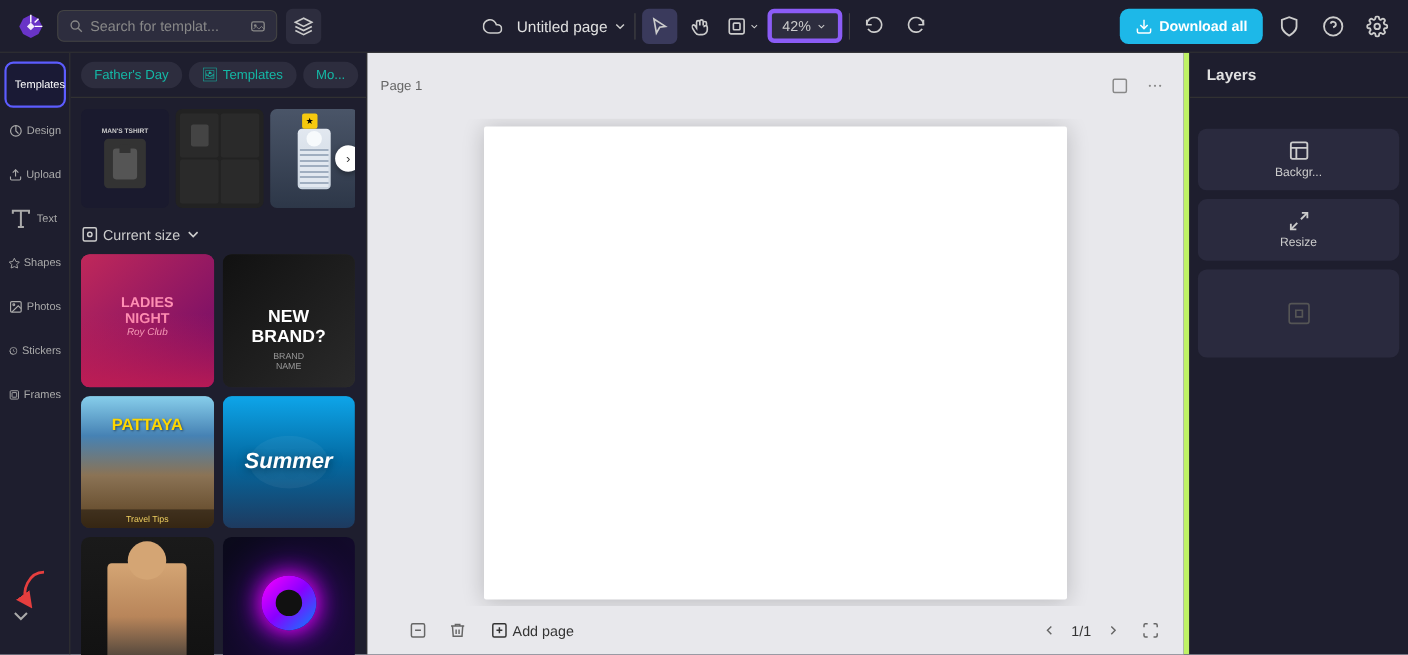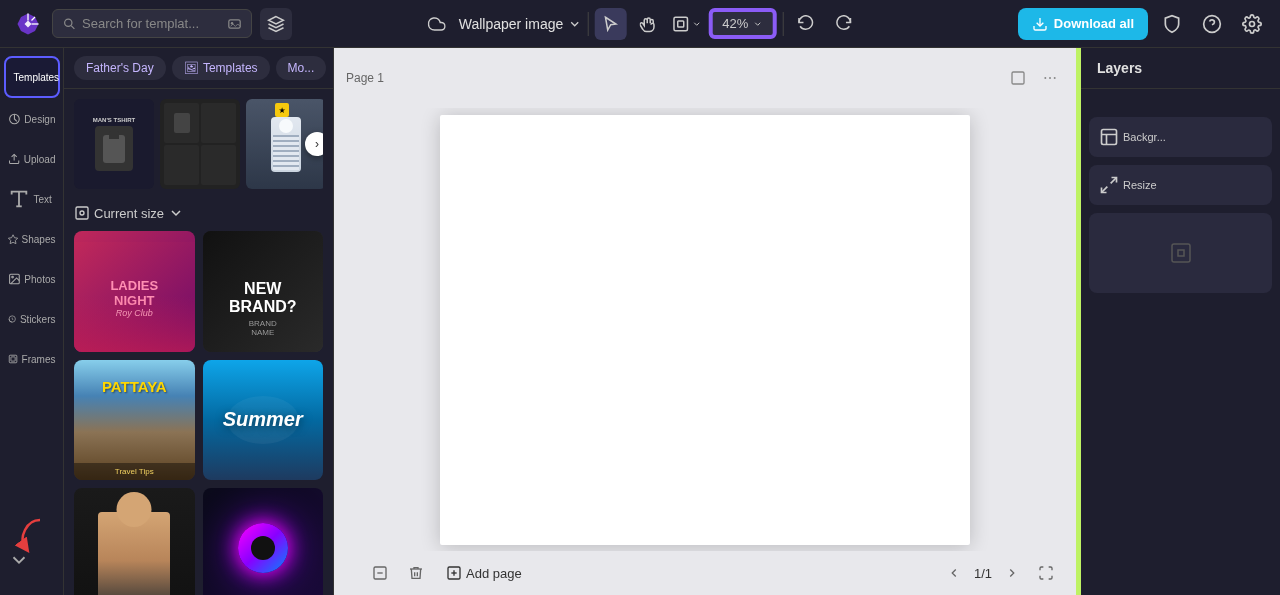--- a/index.html
+++ b/index.html
@@ -75,21 +75,21 @@
       width: 270px; background: #1e1e2e; border-right: 1px solid #333;
       display: flex; flex-direction: column; overflow: hidden; flex-shrink: 0;
     }
     .panel-tags {
       display: flex; gap: 6px; padding: 8px 10px; overflow-x: auto;
       border-bottom: 1px solid #333; flex-shrink: 0;
     }
     .panel-tags::-webkit-scrollbar { display: none; }
     .tag-btn {
       display: flex; align-items: center; gap: 4px;
-      background: #2d2d3e; color: #c4b5fd; font-size: 12px;
+      background: #2d2d3e; color: #14b8a6; font-size: 12px;
       border: none; border-radius: 16px; padding: 5px 12px;
       cursor: pointer; white-space: nowrap;
     }
     .panel-scroll { overflow-y: auto; flex: 1; padding: 10px; }
     .panel-scroll::-webkit-scrollbar { width: 4px; }
     .panel-scroll::-webkit-scrollbar-thumb { background: #444; border-radius: 2px; }
 
     .section-header {
       display: flex; justify-content: space-between; align-items: center;
       margin-bottom: 10px;
@@ -185,21 +185,21 @@
       display: flex; flex-direction: column; flex-shrink: 0; gap: 20px;
     }
     .right-panel-header {
       padding: 12px 16px; border-bottom: 1px solid #333;
       color: #e0e0e0; font-size: 14px; font-weight: 600;
     }
     .right-panel-body { flex: 1; padding: 8px; display: flex; flex-direction: column; gap: 8px; }
 
     .layer-tool {
       background: #2a2a3e; border-radius: 8px; padding: 10px;
-      display: flex; flex-direction: row; align-items: center; gap: 4px;
+      display: flex; flex-direction: column; align-items: center; gap: 4px;
       cursor: pointer; color: #ccc;
     }
     .layer-tool svg { width: 20px; height: 20px; }
     .layer-tool-label { font-size: 11px; }
 
     .layer-preview {
       background: #2a2a3e; border-radius: 8px;
       width: 100%; height: 80px;
       display: flex; align-items: center; justify-content: center;
       cursor: pointer; color: #666; font-size: 20px;
@@ -249,21 +249,21 @@
 
   <div style="position:absolute; left:50%; transform:translateX(-50%); display:flex; align-items:center; gap:6px;">
 
     <div class="topbar-tool-btn">
       <svg width="18" height="18" viewBox="0 0 24 24" fill="none" stroke="#ccc" stroke-width="2">
         <path d="M18 10h-1.26A8 8 0 1 0 9 20h9a5 5 0 0 0 0-10z"></path>
       </svg>
     </div>
 
     <div class="topbar-title">
-      <span style="color:#e0e0e0; font-size:14px;">Wallpaper image</span>
+      <span style="color:#e0e0e0; font-size:14px;">Untitled page</span>
       <svg width="14" height="14" viewBox="0 0 16 16" fill="#ccc">
         <path d="M4 6 L8 10 L12 6" stroke="#ccc" stroke-width="1.5" fill="none"></path>
       </svg>
     </div>
 
     <div style="width:1px; height:24px; background:#444;"></div>
 
     <div class="topbar-tool-btn active">
       <svg width="18" height="18" viewBox="0 0 24 24" fill="none" stroke="#ccc" stroke-width="2">
         <path d="M5 3l14 9-7 1-4 7z"></path>
@@ -500,21 +500,21 @@
         </svg>
         <span>Current size</span>
         <svg viewBox="0 0 16 16" fill="none" width="12" height="12">
           <path d="M4 6 L8 10 L12 6" stroke="#ccc" stroke-width="1.5" fill="none"></path>
         </svg>
       </div>
 
       <div class="template-grid">
 
         <div class="template-card card-ladies">
-          <div style="width:100%; height:100%; background:linear-gradient(135deg, #c0285a 0%, #6a0a6a 100%); position:relative; overflow:hidden;margin-top:11px;">
+          <div style="width:100%; height:100%; background:linear-gradient(135deg, #c0285a 0%, #6a0a6a 100%); position:relative; overflow:hidden;">
             <div style="position:absolute; top:50%; left:50%; transform:translate(-50%,-60%); text-align:center;">
               <div style="color:#ff8fb3; font-size:13px; font-weight:900; text-transform:uppercase; line-height:1.1;">LADIES</div>
               <div style="color:#ff8fb3; font-size:13px; font-weight:900; text-transform:uppercase; line-height:1.1;">NIGHT</div>
               <div style="color:#ffb3cc; font-size:9px; font-style:italic;">Roy Club</div>
             </div>
             <div style="position:absolute; bottom:0; left:0; right:0; height:55%; background:linear-gradient(0deg, rgba(200,30,80,0.8), transparent);">
             </div>
           </div>
         </div>
 

